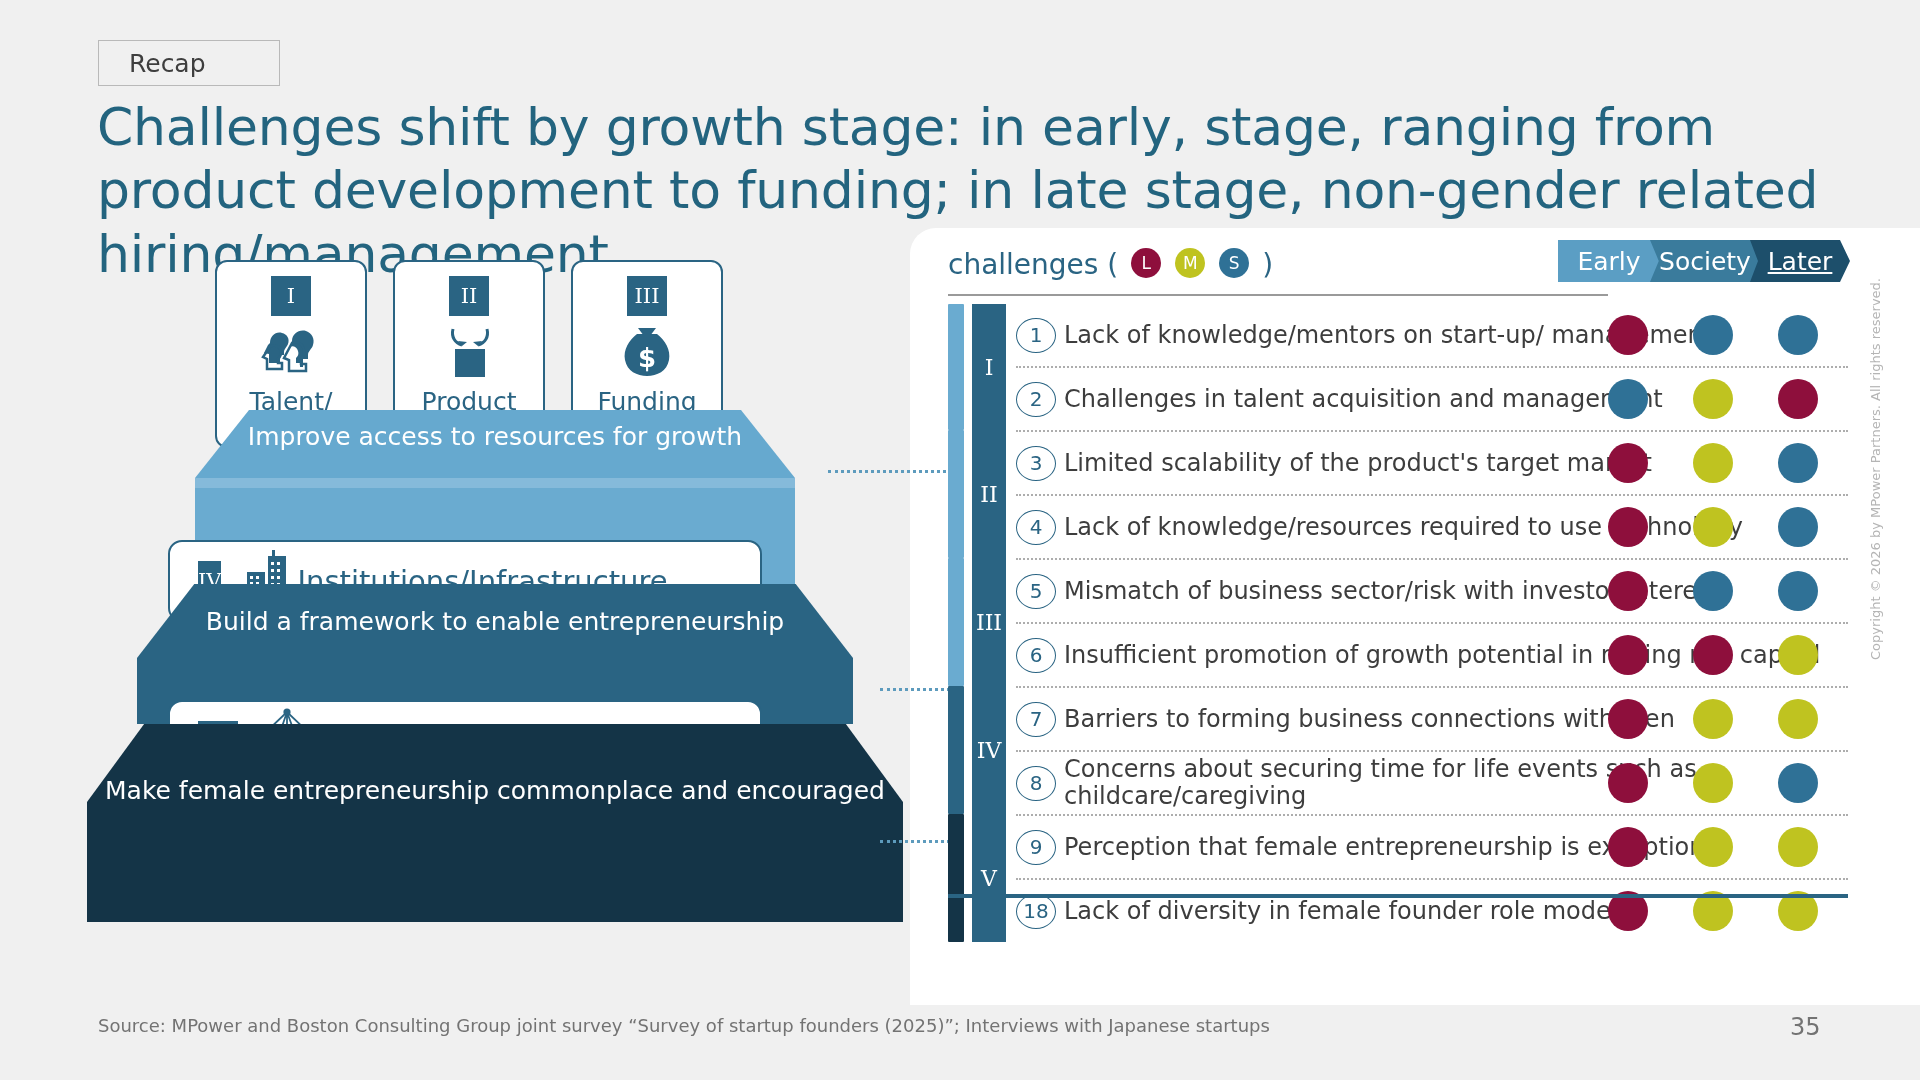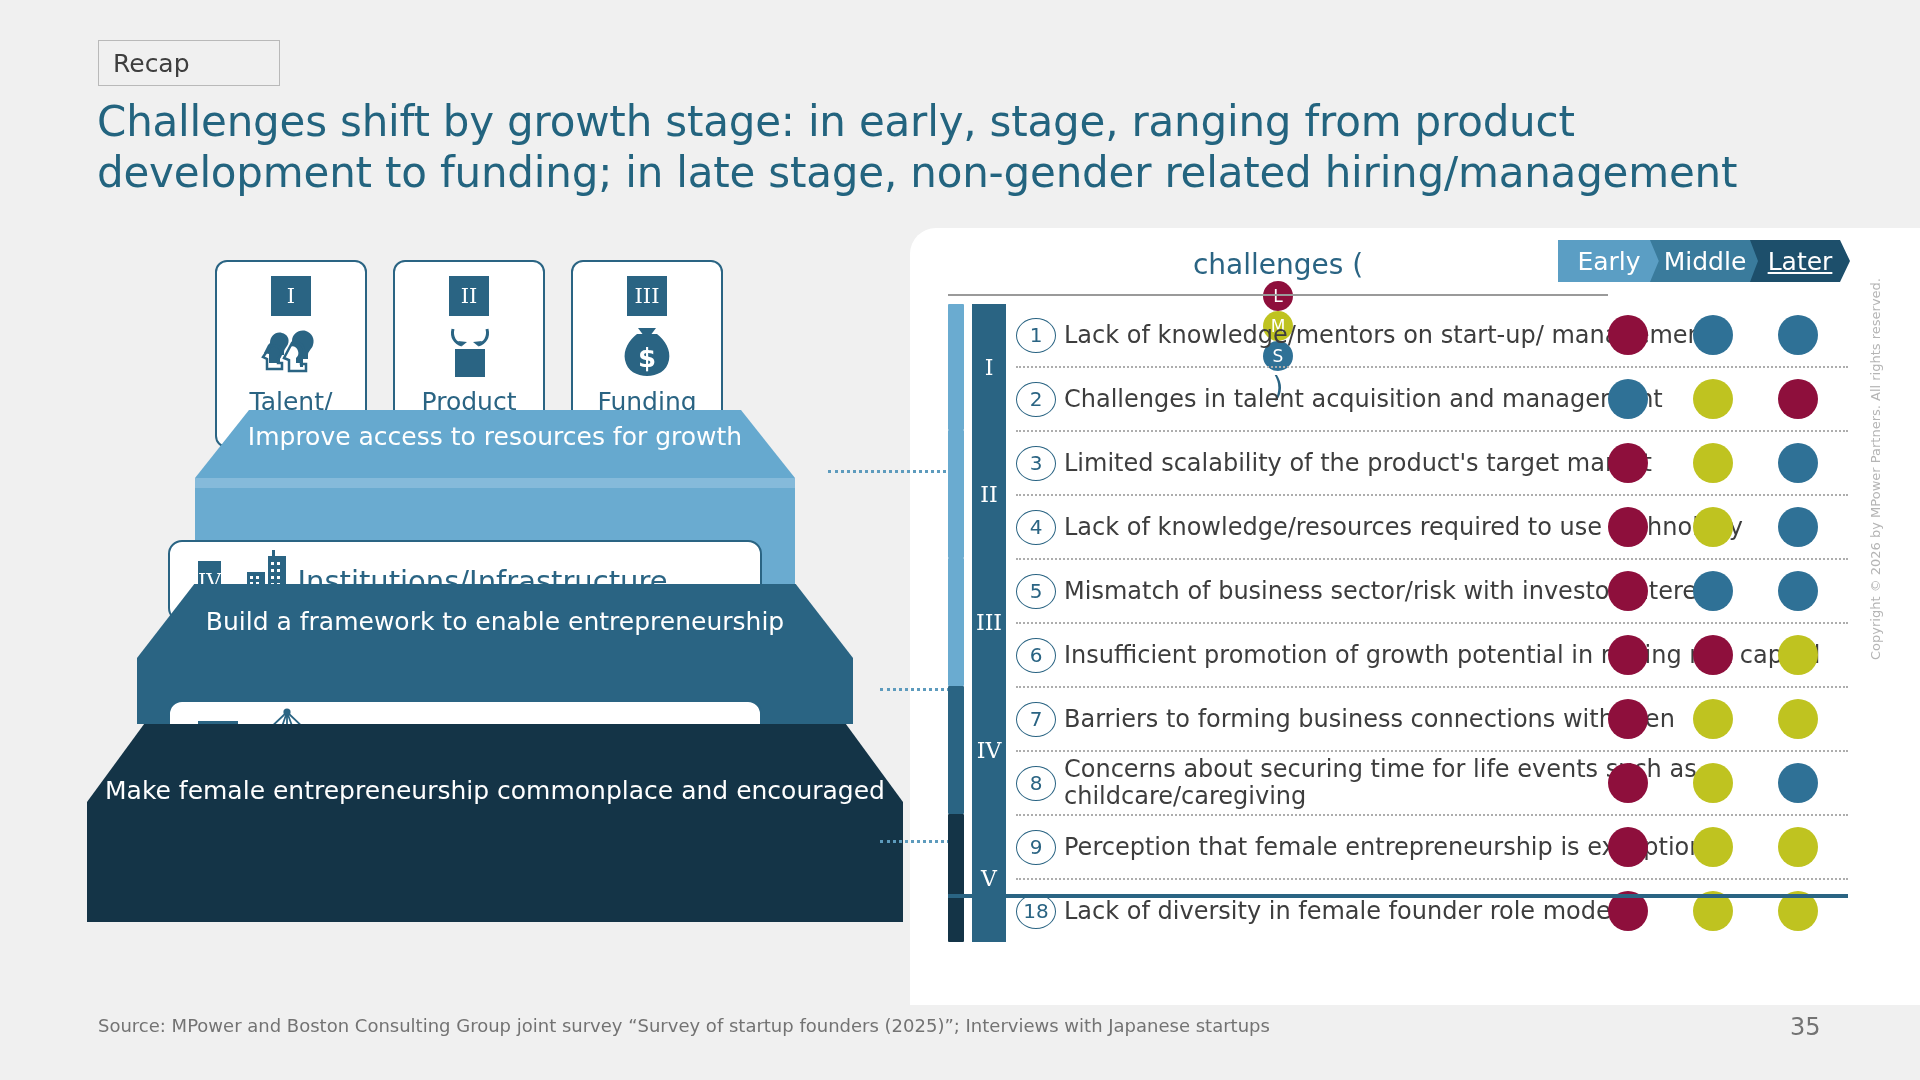--- a/index.html
+++ b/index.html
@@ -14,28 +14,28 @@
   
   .right-panel-bg{
     position:absolute;left:910px;top:228px;width:1010px;height:777px;
     background:#ffffff;border-top-left-radius:26px;
   }
 
   
   .recap{
     position:absolute;left:98px;top:40px;width:182px;height:46px;
     border:1px solid #b9b9b9;background:#f0f0f0;
-    display:flex;align-items:center;padding-left:14px;
+    display:flex;align-items:center;padding-left:30px;
     font-size:25px;color:#3e3e3e;box-sizing:border-box;
   }
 
   
   .title{
     position:absolute;left:97px;top:96px;width:1760px;
-    font-size:42px;line-height:1.22;color:#23647f;font-weight:400;
+    font-size:52px;line-height:1.22;color:#23647f;font-weight:400;
     letter-spacing:-0.2px;
   }
   .subtitle{
     position:absolute;left:98px;top:200px;
     font-size:28px;color:#4a4a4a;
   }
 
   
   .pyramid{position:absolute;left:95px;top:410px;width:790px;height:580px;}
 
@@ -117,21 +117,21 @@
 
   
   .dots-conn{position:absolute;border-top:3px dotted #5d9bbd;}
 
   
   .chart{
     position:absolute;left:948px;top:248px;width:900px;height:660px;
   }
   .chart-title-row{position:absolute;left:0;top:0;width:660px;height:42px;}
   .chart-title{
-    font-size:28px;color:#2a6483;display:flex;align-items:center;gap:0px;flex-direction:column;
+    font-size:28px;color:#2a6483;display:flex;gap:12px;
   }
   .legend-dot{
     width:30px;height:30px;border-radius:50%;display:inline-flex;
     align-items:center;justify-content:center;color:#fff;font-size:17px;
     margin:0 1px;
   }
   .title-rule{
     position:absolute;left:0;top:46px;width:660px;height:2px;background:#9a9a9a;
   }
 
@@ -345,21 +345,21 @@
         <span class="legend-dot" style="background:#8e0f3c;">L</span>
         <span class="legend-dot" style="background:#bfc320;">M</span>
         <span class="legend-dot" style="background:#2f7196;">S</span>
         <span>)</span>
       </div>
       <div class="title-rule"></div>
     </div>
 
     <div class="stages">
       <div class="stage s1">Early</div>
-      <div class="stage s2">Middle</div>
+      <div class="stage s2">Society</div>
       <div class="stage s3">Later</div>
     </div>
 
     <div class="rows" id="rows-host">
         <div class="grp">
           <div class="grp-stripe" style="background: rgb(106, 171, 208);"></div>
           <div class="grp-rn">I</div>
           <div class="grp-rows">
             <div class="row">
               <div class="row-num">1</div>

